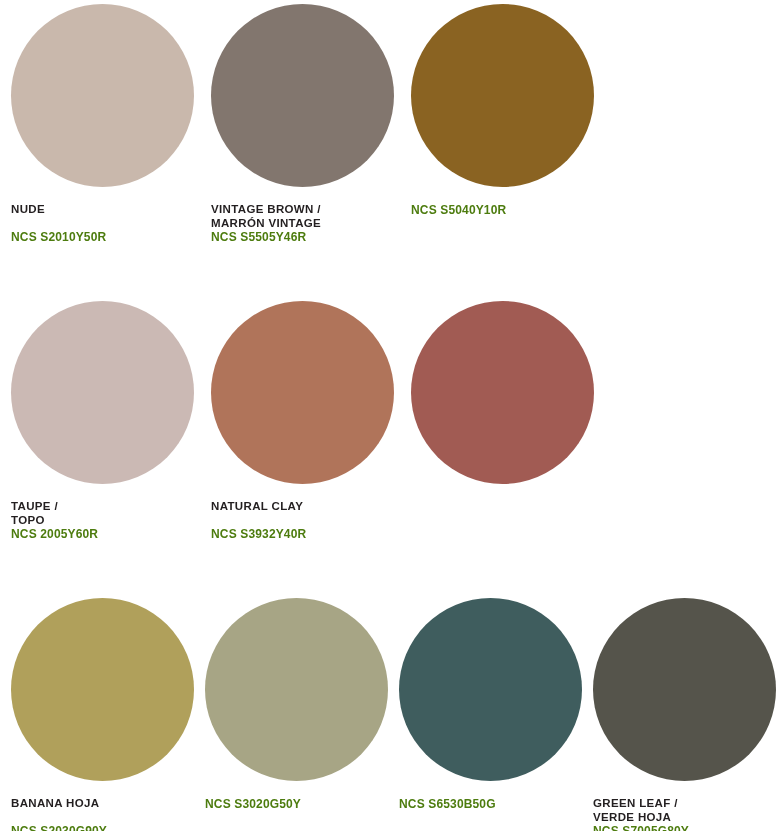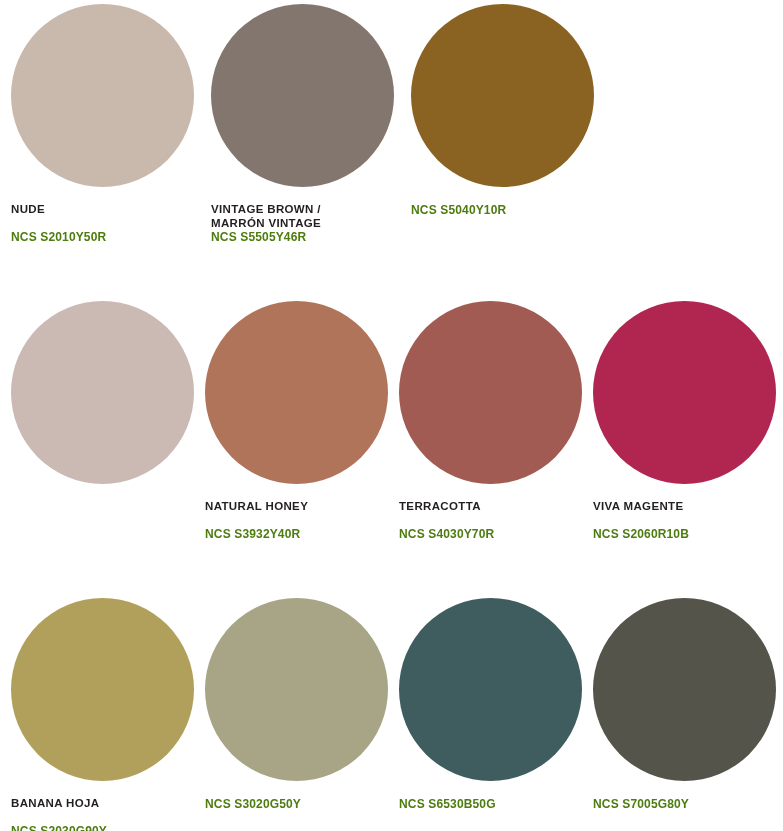--- a/index.html
+++ b/index.html
@@ -95,41 +95,35 @@
       <div class="swatch-cell name-lines-2">
         <div class="swatch-disc" style="background: rgb(138, 99, 34);"></div>
         <div class="swatch-text">
           <div class="swatch-code">NCS S5040Y10R</div>
         </div>
       </div>
     </div>
     <div class="swatch-row">
       <div class="swatch-cell name-lines-2">
         <div class="swatch-disc" style="background: rgb(203, 185, 180);"></div>
+        <div class="swatch-text">
+          <div class="swatch-name">TAUPE /
+TOPO</div>
+          <div class="swatch-code">NCS 2005Y60R</div>
+        </div>
       </div>
       <div class="swatch-cell name-lines-1">
         <div class="swatch-disc" style="background: rgb(176, 116, 90);"></div>
         <div class="swatch-text">
-          <div class="swatch-name">NATURAL HONEY</div>
+          <div class="swatch-name">NATURAL CLAY</div>
           <div class="swatch-code">NCS S3932Y40R</div>
         </div>
       </div>
       <div class="swatch-cell name-lines-1">
         <div class="swatch-disc" style="background: rgb(161, 91, 83);"></div>
-        <div class="swatch-text">
-          <div class="swatch-name">TERRACOTTA</div>
-          <div class="swatch-code">NCS S4030Y70R</div>
-        </div>
-      </div>
-      <div class="swatch-cell name-lines-1">
-        <div class="swatch-disc" style="background: rgb(176, 38, 81);"></div>
-        <div class="swatch-text">
-          <div class="swatch-name">VIVA MAGENTE</div>
-          <div class="swatch-code">NCS S2060R10B</div>
-        </div>
       </div>
     </div>
     <div class="swatch-row">
       <div class="swatch-cell name-lines-1">
         <div class="swatch-disc" style="background: rgb(176, 160, 91);"></div>
         <div class="swatch-text">
           <div class="swatch-name">BANANA HOJA</div>
           <div class="swatch-code">NCS S2030G90Y</div>
         </div>
       </div>
@@ -141,17 +135,19 @@
       </div>
       <div class="swatch-cell name-lines-2">
         <div class="swatch-disc" style="background: rgb(63, 93, 94);"></div>
         <div class="swatch-text">
           <div class="swatch-code">NCS S6530B50G</div>
         </div>
       </div>
       <div class="swatch-cell name-lines-2">
         <div class="swatch-disc" style="background: rgb(85, 84, 75);"></div>
         <div class="swatch-text">
+          <div class="swatch-name">GREEN LEAF /
+VERDE HOJA</div>
           <div class="swatch-code">NCS S7005G80Y</div>
         </div>
       </div>
     </div>
   </div>
 
 </body></html>

